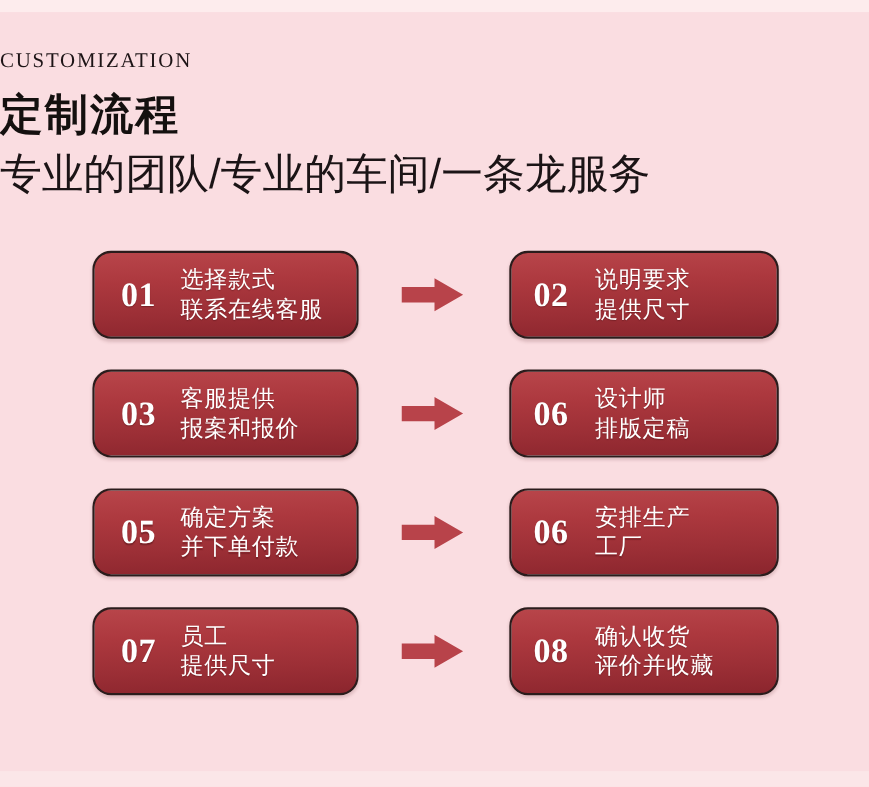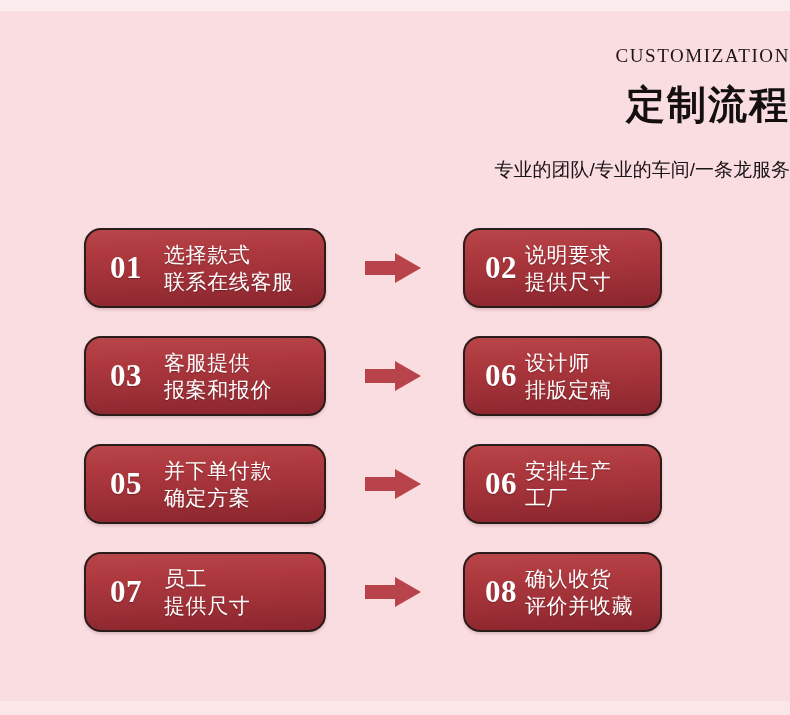--- a/index.html
+++ b/index.html
@@ -37,22 +37,21 @@
     height: 14px;
     background: #fbe6e8;
   }
 
   
   .header {
     position: absolute;
     left: 0;
     top: 44px;
     width: 790px;
-    text-align: right;
-    padding-left: 36px;
+    text-align: left;
   }
 
   .eyebrow {
     font-family: "Liberation Serif", serif;
     font-size: 19px;
     font-weight: 400;
     letter-spacing: 1.6px;
     color: #1d1416;
     line-height: 24px;
   }
@@ -61,23 +60,23 @@
     margin-top: 11px;
     font-family: "Liberation Sans", sans-serif;
     font-size: 39px;
     font-weight: bold;
     letter-spacing: 2px;
     color: #14100f;
     line-height: 52px;
   }
 
   .subtitle {
-    margin-top: 20px;
-    font-family: "Liberation Sans", sans-serif;
-    font-size: 19px;
+    margin-top: 9px;
+    font-family: "Liberation Sans", sans-serif;
+    font-size: 38px;
     font-weight: 400;
     letter-spacing: 0px;
     color: #1b1416;
     line-height: 38px;
   }
 
   
   .flow {
     position: absolute;
     left: 0;
@@ -98,21 +97,21 @@
     border: 2px solid #2b1c1c;
     border-radius: 17px;
     background: linear-gradient(178deg, #b8454a 0%, #ac383e 34%, #9c2f36 68%, #8b252d 100%);
     box-shadow: 0 2px 3px rgba(90,30,35,0.18);
     display: flex;
     align-items: center;
     overflow: hidden;
   }
 
   .card.left  { left: 84px;  width: 242px; justify-content: center; }
-  .card.right { left: 463px; width: 199px; }
+  .card.right { left: 463px; width: 245px; }
 
   .card-num {
     font-family: "Liberation Serif", serif;
     font-weight: bold;
     font-size: 31px;
     color: #ffffff;
     line-height: 34px;
     letter-spacing: 0.5px;
     flex: 0 0 auto;
     text-shadow: 0 1px 1px rgba(70,15,20,0.45);
@@ -126,21 +125,21 @@
     color: #ffffff;
     font-family: "Liberation Sans", sans-serif;
     font-weight: normal;
     font-size: 21px;
     line-height: 27px;
     letter-spacing: 0.6px;
     text-shadow: 0 1px 1px rgba(70,15,20,0.4);
   }
 
   .card.left  .card-text { margin-left: 22px; }
-  .card.right .card-text { margin-left: 8px; }
+  .card.right .card-text { margin-left: 24px; }
 
   .card-line { display: block; white-space: nowrap; }
 
   
   .arrow {
     position: absolute;
     left: 365px;
     top: 24px;
     width: 56px;
     height: 32px;
@@ -204,22 +203,22 @@
           <span class="card-line">设计师</span>
           <span class="card-line">排版定稿</span>
         </span>
       </div>
     </div>
 
     <div class="row">
       <div class="card left">
         <span class="card-num">05</span>
         <span class="card-text">
+          <span class="card-line">确定方案</span>
           <span class="card-line">并下单付款</span>
-          <span class="card-line">确定方案</span>
         </span>
       </div>
       <div class="arrow">
         <svg viewBox="0 0 56 32" xmlns="http://www.w3.org/2000/svg">
           <polygon points="0,9 30,9 30,1 56,16 30,31 30,23 0,23" fill="#b8434a"></polygon>
         </svg>
       </div>
       <div class="card right">
         <span class="card-num">06</span>
         <span class="card-text">

